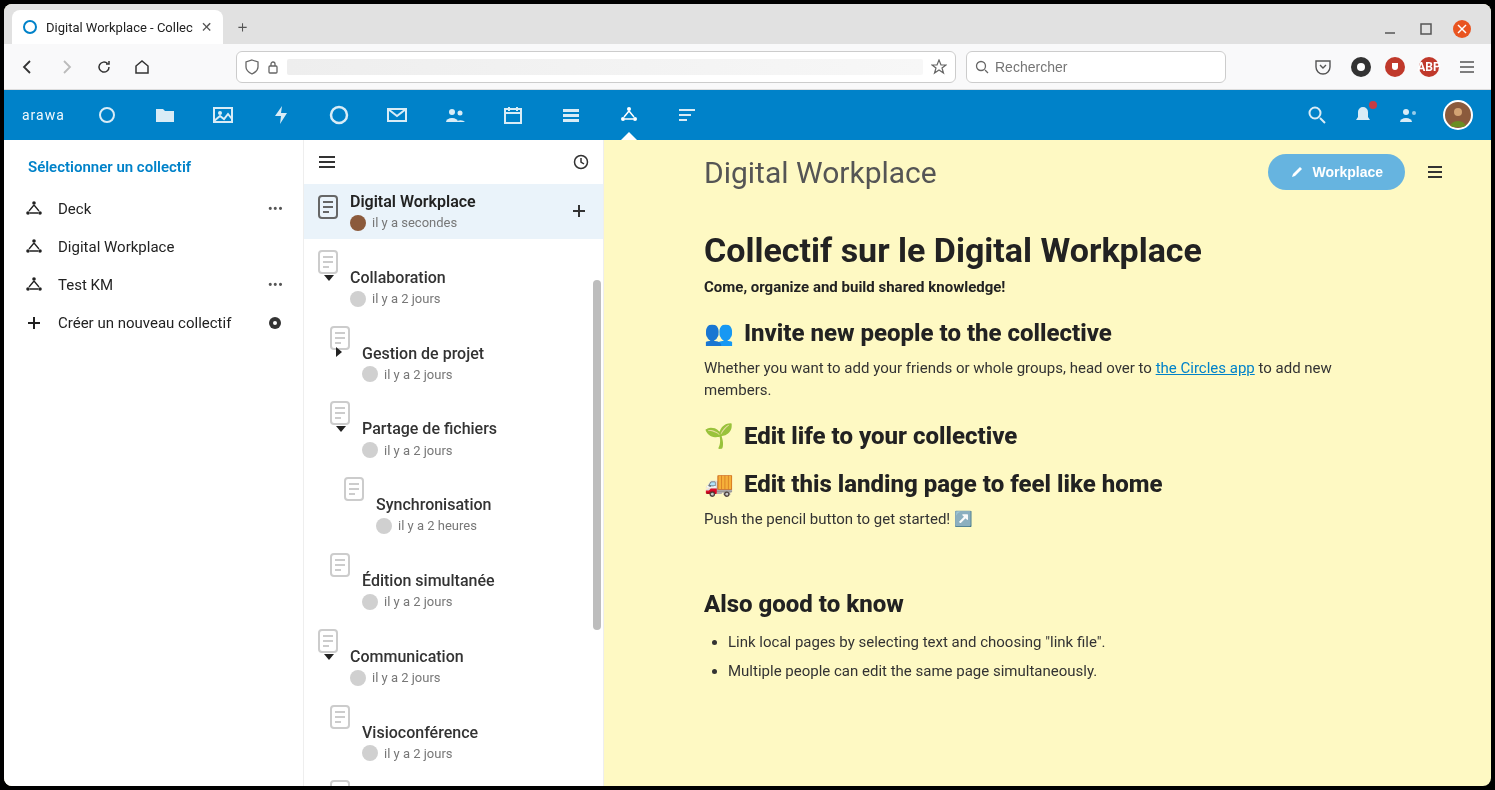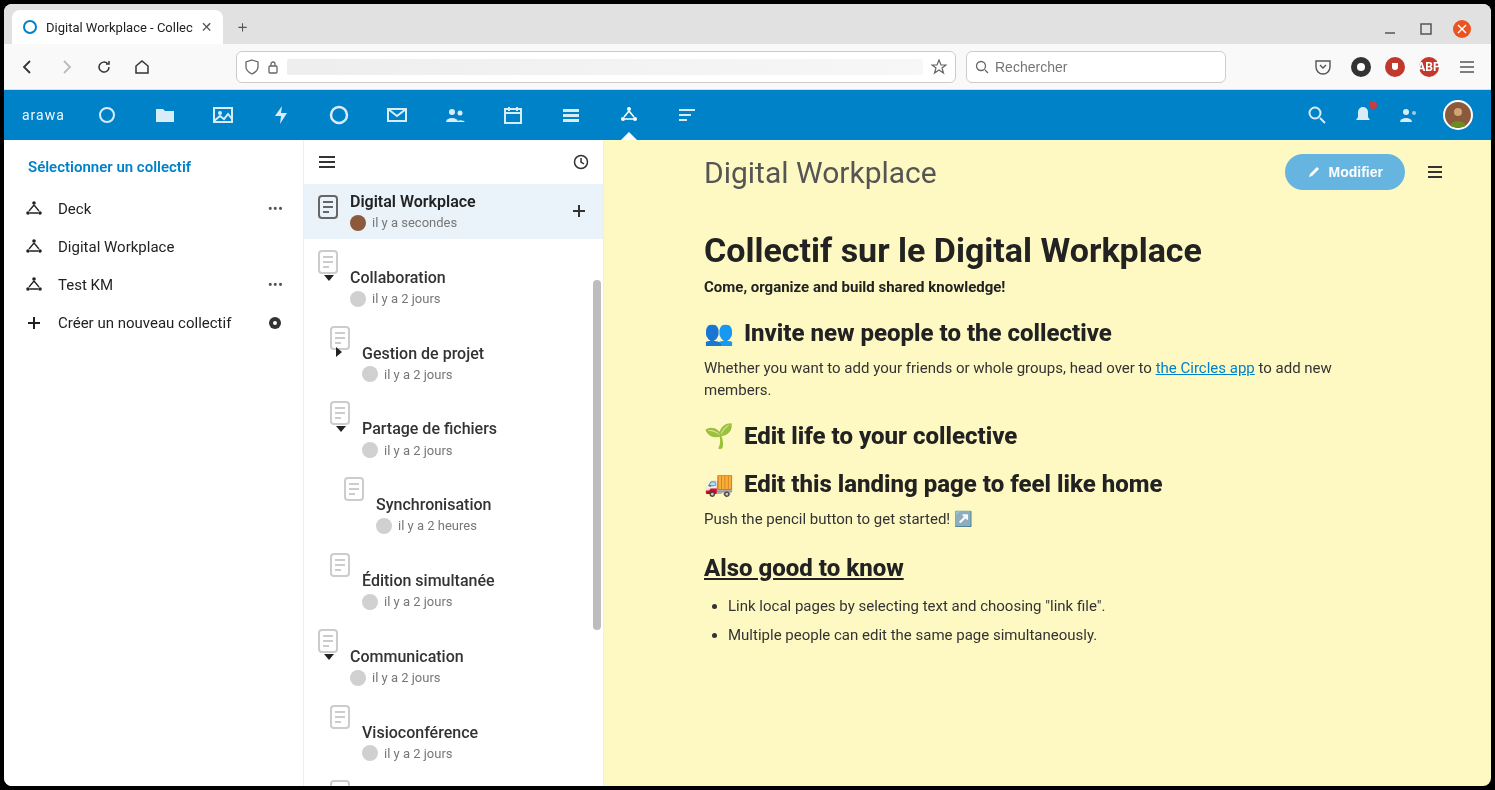--- a/index.html
+++ b/index.html
@@ -66,21 +66,21 @@
 .doc-head { display: flex; align-items: center; padding: 0 40px 20px 100px; gap: 14px;}
 .doc-title { font-size: 30px; color: #555; font-weight: 400; flex:1;}
 .btn-primary { background: #66b4e0; color: #fff; border: none; border-radius: 22px; padding: 10px 22px; font-size: 14px; font-weight: 600; display: flex; align-items: center; gap: 8px; cursor: pointer;}
 .menu-toggle { width: 32px; height: 32px; display:flex; align-items:center; justify-content:center; cursor:pointer;}
 .doc-body { padding: 20px 100px; max-width: 900px;}
 .doc-body h1 { font-size: 34px; font-weight: 700; color: #222; margin-bottom: 6px;}
 .doc-body .subtitle { font-weight: 700; font-size: 15px; color: #222; margin-bottom: 18px;}
 .doc-body h2 { font-size: 24px; font-weight: 800; color: #222; margin: 20px 0 10px; display:flex; align-items:center; gap:10px;}
 .doc-body p { font-size: 15px; color: #333; line-height: 1.5; margin-bottom: 18px;}
 .doc-body a { color: #0082c9; text-decoration: underline;}
-.doc-body h2.also { margin-top: 24px; text-decoration: underline;}
+.doc-body h2.also { margin-top: 60px;}
 .doc-body ul { padding-left: 24px; font-size: 15px; color: #333; line-height: 1.9;}
 
 
 svg { display: block; }
 .scrollbar { position: absolute; right: 2px; top: 140px; width: 8px; height: 350px; background: #bdbdbd; border-radius: 4px;}
 </style>
 </head>
 <body>
 
 <div class="window">
@@ -540,21 +540,21 @@
 
     <div class="main">
       <div class="doc-head">
         <div class="doc-title">Digital Workplace</div>
         <button class="btn-primary">
           <span>
               <svg width="14" height="14" viewBox="0 0 14 14">
                 <path d="M2 12 L3 9 L10 2 L12 4 L5 11 Z" fill="#fff"></path>
               </svg>
             </span>
-          <span>Modifier</span>
+          <span>Workplace</span>
         </button>
         <div class="menu-toggle">
             <svg width="16" height="14">
               <line x1="1" y1="2" x2="15" y2="2" stroke="#333" stroke-width="2"></line>
               <line x1="1" y1="7" x2="15" y2="7" stroke="#333" stroke-width="2"></line>
               <line x1="1" y1="12" x2="15" y2="12" stroke="#333" stroke-width="2"></line>
             </svg>
           </div>
       </div>
       <div class="doc-body">

